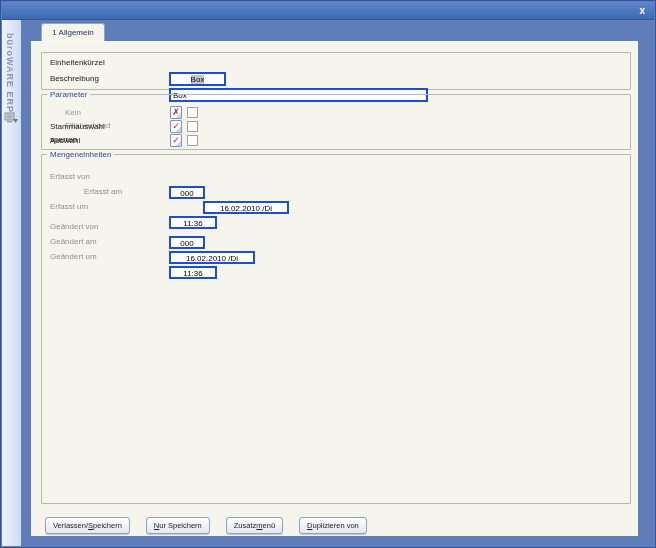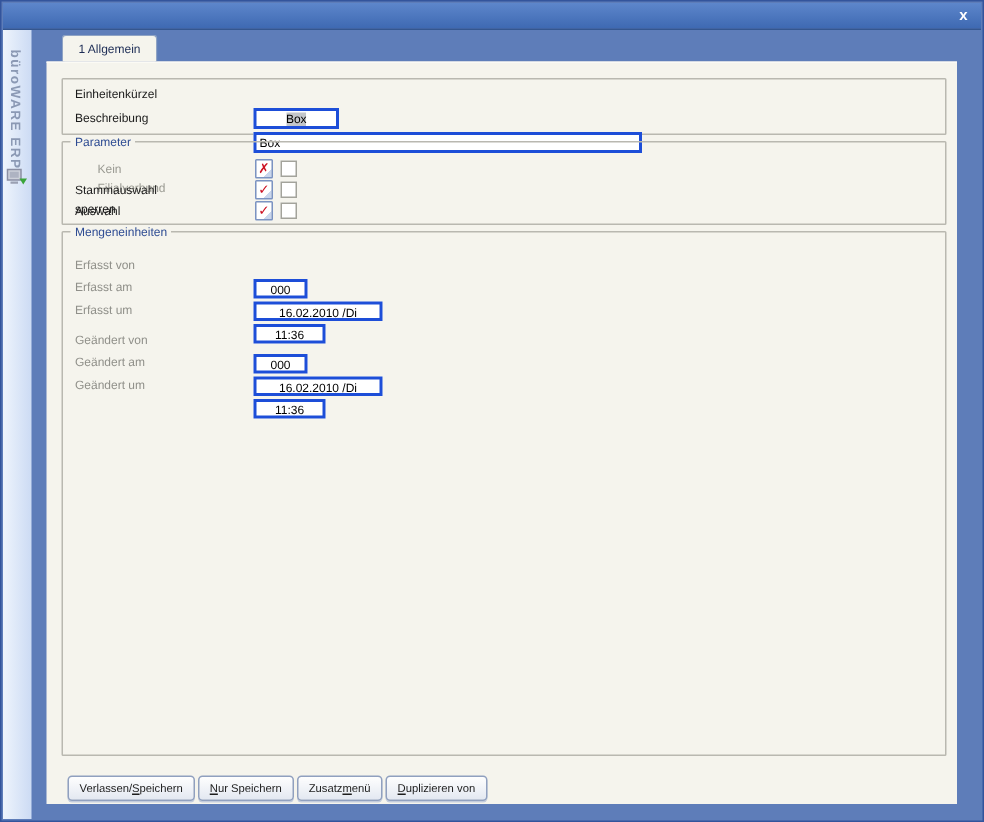--- a/index.html
+++ b/index.html
@@ -98,27 +98,27 @@
     border:1px solid #7b93c2; border-radius:1px;
     font-size:9px; line-height:11px; font-weight:bold; color:#cc1122; text-align:center;
   }
   .checkbox {
     position:absolute; left:137px; top:1px; width:11px; height:11px;
     background:#fff; border:1px solid #a3a39b;
   }
 
   
   .krow { position:absolute; left:8px; right:8px; height:13px; }
-  .k1 { top:15px; } .k2 { top:30px; } .k3 { top:45px; }
+  .k1 { top:15px; } .k2 { top:30px;margin-left:34px; } .k3 { top:45px; }
   .k4 { top:65px; } .k5 { top:80px; } .k6 { top:95px; }
   .krow .tbox { height:13px; line-height:11px; }
   .krow .flabel { line-height:13px; }
 
   
-  .btnrow { position:absolute; left:14px; top:475px; height:17px; display:flex; gap:2px; }
+  .btnrow { position:absolute; left:14px; top:475px; height:17px; display:flex; gap:16px; }
   .btn {
     height:17px; padding:0 7px;
     font-size:7.5px; line-height:15px; color:#1d1d1d; text-align:center;
     background:linear-gradient(#fefefe,#e3e8f1);
     border:1px solid #90a0bf; border-radius:3px;
     box-shadow:0 1px 0 #c3ccdd;
     white-space:nowrap; cursor:default;
   }
   .btn .key { text-decoration:underline; }
 </style>

